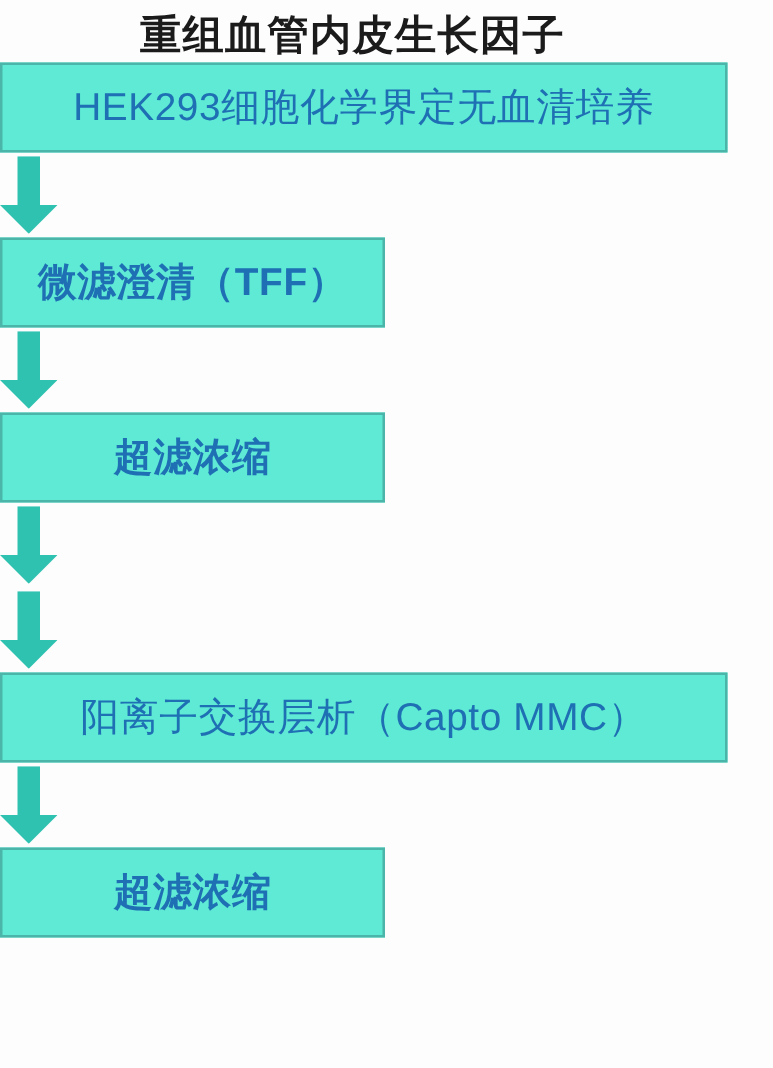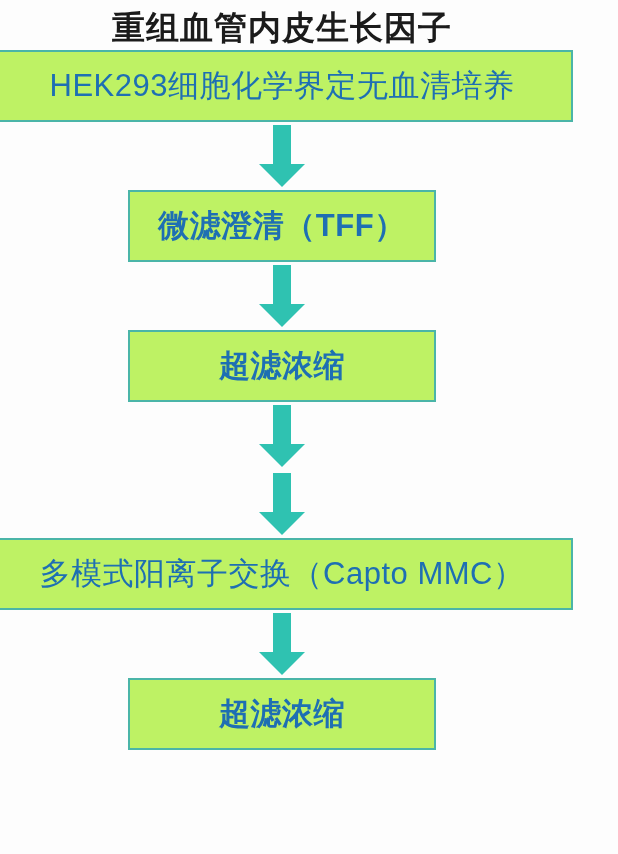--- a/index.html
+++ b/index.html
@@ -11,35 +11,35 @@
   }
   *{ box-sizing: border-box; margin: 0; padding: 0; }
   html,body{
     width: 618px; height: 854px;
     background: var(--page-bg);
     font-family: "Liberation Sans", "DejaVu Sans", sans-serif;
     overflow: hidden;
   }
   .flow{
     width: 564px; height: 854px;
-    display: flex; flex-direction: column; align-items: center;
+    display: flex; flex-direction: column; 
   }
   .diagram-title{
     margin-top: 6px;
     height: 44px; line-height: 44px;
     font-size: 33px; font-weight: 600;
     letter-spacing: 1px;
     color: var(--title-color);
     text-align: center;
   }
   .step{
     margin-top: 12px;
     height: 72px;
     border: 2px solid var(--box-border);
-    background: #bef264;
+    background: #5eead4;
     display: flex; align-items: center; justify-content: center;
     color: var(--text-blue);
     font-size: 31px;
     white-space: nowrap;
     letter-spacing: 0.5px;
   }
   .step.wide{ width: 582px; }
   .step.narrow{ width: 308px; }
   .step.bold{ font-weight: bold; }
   .step{ margin-top: 0; }
@@ -75,21 +75,21 @@
 
   <svg class="arrow" viewBox="0 0 46 62" xmlns="http://www.w3.org/2000/svg">
     <path d="M14 0 H32 V39 H46 L23 62 L0 39 H14 Z"></path>
   </svg>
 
 
   <svg class="arrow" viewBox="0 0 46 62" xmlns="http://www.w3.org/2000/svg">
     <path d="M14 0 H32 V39 H46 L23 62 L0 39 H14 Z"></path>
   </svg>
 
-  <div class="step wide">多模式阳离子交换（Capto MMC）</div>
+  <div class="step wide">阳离子交换层析（Capto MMC）</div>
 
   <svg class="arrow" viewBox="0 0 46 62" xmlns="http://www.w3.org/2000/svg">
     <path d="M14 0 H32 V39 H46 L23 62 L0 39 H14 Z"></path>
   </svg>
 
   <div class="step narrow bold">超滤浓缩</div>
 
 </div>
 
 </body></html>

